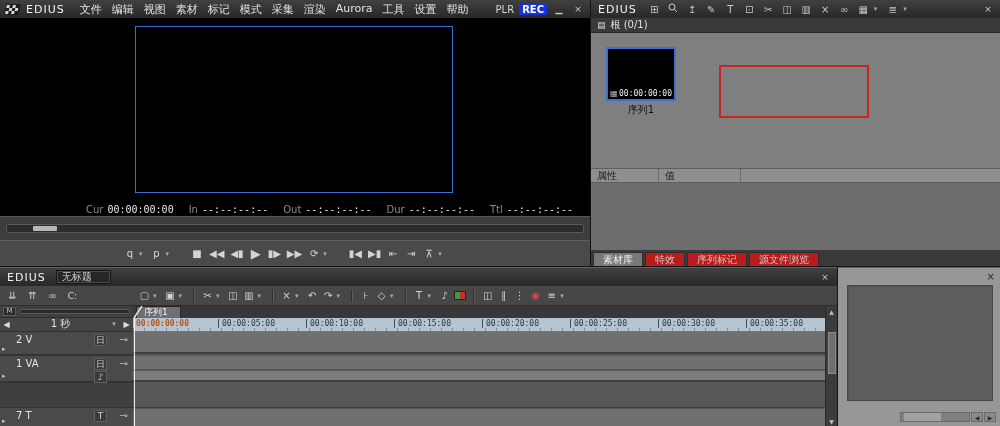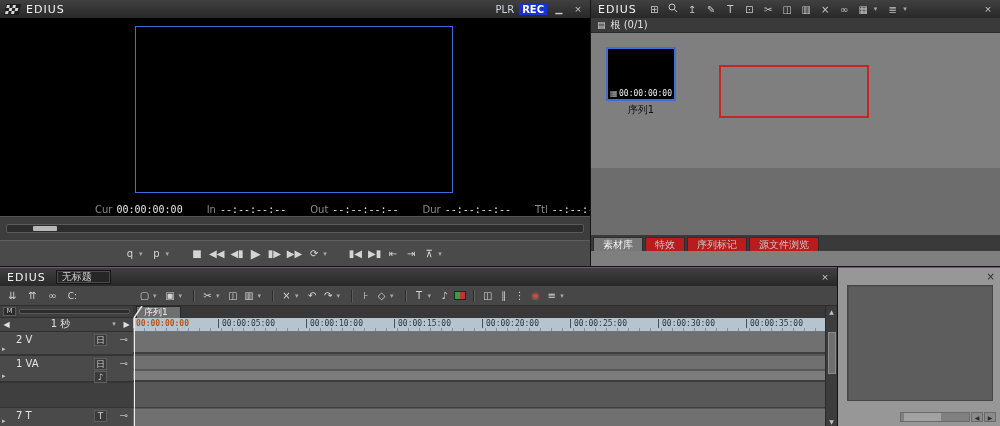--- a/index.html
+++ b/index.html
@@ -20,21 +20,21 @@
   .menubar{display:flex;}
   .menu-item{padding:0 5px;color:#e2e2e2;font-size:11px;}
   .tb-right{margin-left:auto;display:flex;align-items:center;gap:5px;}
   .plr{color:#cfd6de;font-size:10px;}
   .rec-badge{background:#1733d6;color:#fff;font-weight:bold;font-size:10px;padding:0 3px;}
   .video{position:relative;height:184px;background:#000;}
   .safe-frame{position:absolute;left:135px;top:8px;width:318px;height:167px;border:1px solid #3d6fd6;}
   .tc-row{height:14px;background:#000;display:flex;align-items:center;padding-left:86px;
     font-size:10px;white-space:nowrap;}
   .tc-pair{margin-right:15px;}
-  .tc-label{color:#8a8a8a;margin-right:4px;margin-left:9px;}
+  .tc-label{color:#8a8a8a;margin-right:4px;}
   .tc-value{color:#e8e8e8;font-family:"DejaVu Sans Mono","Liberation Mono",monospace;font-size:10px;}
   .scrub-row{height:24px;background:#3d3d3d;border-top:1px solid #555;display:flex;align-items:center;padding:0 6px;}
   .scrub-track{flex:1;height:9px;background:#2c2c2c;border:1px solid #5a5a5a;border-radius:2px;position:relative;}
   .scrub-thumb{position:absolute;left:26px;top:1px;width:24px;height:5px;background:#b7b7b7;border-radius:1px;}
   .transport{height:26px;background:#4a4a4a;border-top:1px solid #5e5e5e;display:flex;
     align-items:center;padding-left:122px;gap:2px;color:#d5d5d5;font-size:10px;}
   .tbtn{min-width:16px;text-align:center;padding:0 2px;}
   .tbtn.play{font-size:13px;}
   .tcaret{font-size:7px;color:#a8a8a8;margin:0 4px 0 -1px;}
   .tsep{width:12px;}
@@ -154,20 +154,34 @@
               <rect x="1" y="1" width="3" height="3"></rect>
               <rect x="7" y="1" width="3" height="3"></rect>
               <rect x="4" y="4" width="3" height="3"></rect>
               <rect x="10" y="4" width="3" height="3"></rect>
               <rect x="1" y="7" width="3" height="3"></rect>
               <rect x="7" y="7" width="3" height="3"></rect>
             </g>
           </svg>
       </span>
       <span class="app-title">EDIUS</span>
+      <nav class="menubar">
+        <span class="menu-item">文件</span>
+        <span class="menu-item">编辑</span>
+        <span class="menu-item">视图</span>
+        <span class="menu-item">素材</span>
+        <span class="menu-item">标记</span>
+        <span class="menu-item">模式</span>
+        <span class="menu-item">采集</span>
+        <span class="menu-item">渲染</span>
+        <span class="menu-item">Aurora</span>
+        <span class="menu-item">工具</span>
+        <span class="menu-item">设置</span>
+        <span class="menu-item">帮助</span>
+      </nav>
       <div class="tb-right">
         <span class="plr">PLR</span>
         <span class="rec-badge">REC</span>
         <span class="win-btn">▁</span>
         <span class="win-btn">×</span>
       </div>
     </div>
 
     <div class="video">
       <div class="safe-frame"></div>
@@ -246,20 +260,25 @@
       <div class="clip-card">
         <div class="clip-thumb">
           <span class="clip-film">▦</span>
           <span class="clip-tc">00:00:00:00</span>
         </div>
         <div class="clip-name">序列1</div>
       </div>
       <div class="red-box"></div>
     </div>
 
+    <div class="prop-header">
+      <span class="prop-cell c1">属性</span>
+      <span class="prop-cell c2">值</span>
+      <span class="prop-cell c3"></span>
+    </div>
     <div class="prop-body"></div>
 
     <div class="bin-tabs">
       <span class="btab active">素材库</span>
       <span class="btab">特效</span>
       <span class="btab">序列标记</span>
       <span class="btab">源文件浏览</span>
     </div>
   </section>
 

